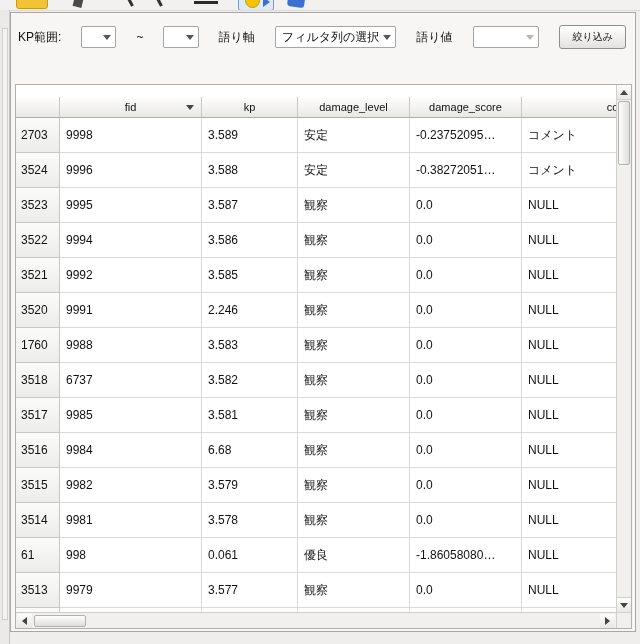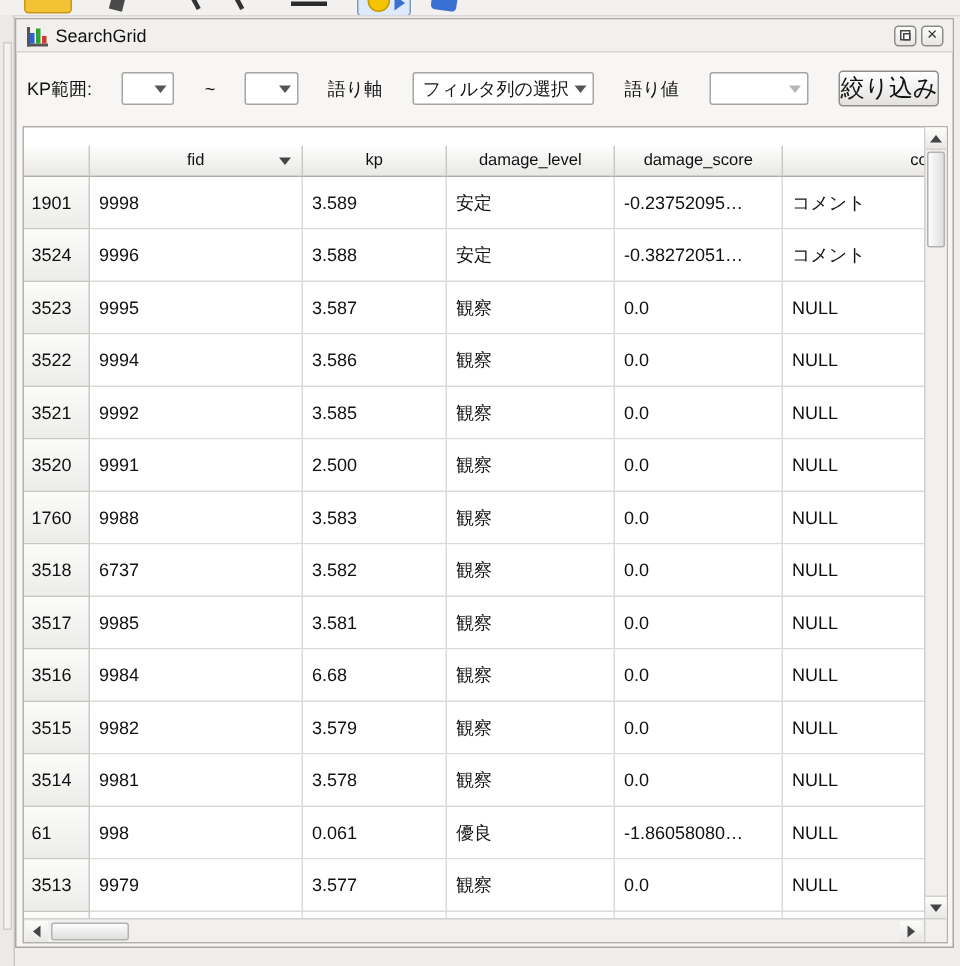--- a/index.html
+++ b/index.html
@@ -43,21 +43,21 @@
   
   .filterbar{height:48px;display:flex;align-items:center;padding:0 9px 0 7px;gap:20px;font-size:12px;white-space:nowrap;}
   .combo{height:22px;border:1px solid #a6a5a3;border-radius:2px;background:#fff;display:flex;align-items:center;box-sizing:border-box;}
   .combo .spring{flex:1;}
   .arrow-box{width:16px;display:flex;align-items:center;justify-content:center;}
   .tri-down{width:0;height:0;border-left:4px solid transparent;border-right:4px solid transparent;border-top:5px solid #555;}
   .combo.disabled .tri-down{border-top-color:#b7b6b4;}
   .combo-sm{width:46px;}
   .combo-axis{width:146px;padding-left:6px;}
   .combo-val{width:88px;}
-  .btn-apply{margin-left:auto;height:24px;width:88px;border:1px solid #8f8e8c;border-radius:3px;background:linear-gradient(#ffffff,#e3e2e0);font-size:16px;font-family:inherit;display:flex;align-items:center;justify-content:center;box-sizing:border-box;cursor:default;text-align:center;}
+  .btn-apply{margin-left:auto;height:24px;width:88px;border:1px solid #8f8e8c;border-radius:3px;background:linear-gradient(#ffffff,#e3e2e0);font-size:10px;font-family:inherit;display:flex;align-items:center;justify-content:center;box-sizing:border-box;cursor:default;text-align:center;}
 
   
   .gridframe{position:absolute;left:4px;top:71px;width:617px;height:545px;border:1px solid #b3b1ae;background:#fff;box-sizing:border-box;}
   .viewport{position:absolute;left:0;top:12px;width:600px;height:527px;overflow:hidden;}
   table{table-layout:fixed;border-collapse:separate;border-spacing:0;width:640px;font-size:12px;}
   th{height:21px;font-weight:normal;font-size:11px;text-align:center;background:linear-gradient(#fefefe,#e9e8e5);border-right:1px solid #c8c7c4;border-bottom:1px solid #aeadaa;position:relative;box-sizing:border-box;padding:0 2px;white-space:nowrap;overflow:hidden;}
   th.col-comment{text-align:right;padding-right:3px;}
   td{height:35px;box-sizing:border-box;white-space:nowrap;overflow:hidden;}
   td.rowhdr{background:linear-gradient(#fbfbfa,#ececea);border-right:1px solid #c8c7c4;border-bottom:1px solid #c8c7c4;padding-left:5px;text-align:left;font-size:12px;}
   td.cell{background:#fff;border-right:1px solid #dbdad7;border-bottom:1px solid #dbdad7;padding-left:6px;text-align:left;}
@@ -95,36 +95,20 @@
   </div>
   <div class="tb-ic ic-blue"></div>
 </div>
 
 <div class="gutter">
   <div class="gutter-line"></div>
 </div>
 
 <div class="panel">
 
-  <div class="titlebar">
-    <span class="chart-icon">
-      <span class="bar b1"></span>
-        <span class="bar b2"></span>
-        <span class="bar b3"></span>
-    </span>
-    <span class="title-text">SearchGrid</span>
-    <span class="win-btns">
-      <span class="win-btn">
-        <span class="float-glyph"></span>
-      </span>
-      <span class="win-btn">
-        <span>✕</span>
-      </span>
-    </span>
-  </div>
 
   <div class="filterbar">
     <span>KP範囲:</span>
     <span class="combo combo-sm">
       <span></span>
       <span class="spring"></span>
       <span class="arrow-box">
           <span class="tri-down"></span>
         </span>
     </span>
@@ -171,21 +155,21 @@
             <th></th>
             <th>fid<span class="sort-down"></span></th>
             <th>kp</th>
             <th>damage_level</th>
             <th>damage_score</th>
             <th class="col-comment">comment</th>
           </tr>
         </thead>
         <tbody id="grid-body">
   <tr>
-    <td class="rowhdr">1901</td>
+    <td class="rowhdr">2703</td>
     <td class="cell">9998</td>
     <td class="cell">3.589</td>
     <td class="cell">安定</td>
     <td class="cell">-0.23752095…</td>
     <td class="cell">コメント</td>
   </tr>
 
   <tr>
     <td class="rowhdr">3524</td>
     <td class="cell">9996</td>
@@ -218,21 +202,21 @@
     <td class="cell">9992</td>
     <td class="cell">3.585</td>
     <td class="cell">観察</td>
     <td class="cell">0.0</td>
     <td class="cell">NULL</td>
   </tr>
 
   <tr>
     <td class="rowhdr">3520</td>
     <td class="cell">9991</td>
-    <td class="cell">2.500</td>
+    <td class="cell">2.246</td>
     <td class="cell">観察</td>
     <td class="cell">0.0</td>
     <td class="cell">NULL</td>
   </tr>
 
   <tr>
     <td class="rowhdr">1760</td>
     <td class="cell">9988</td>
     <td class="cell">3.583</td>
     <td class="cell">観察</td>

